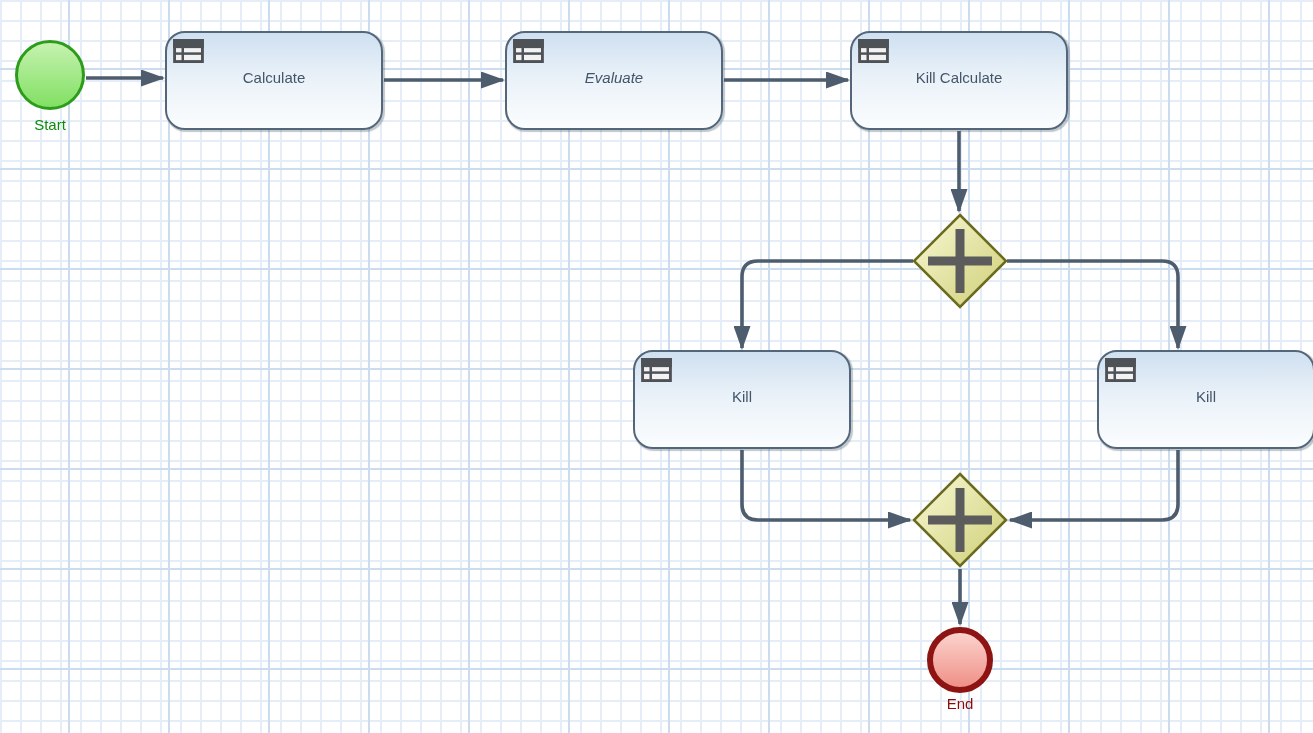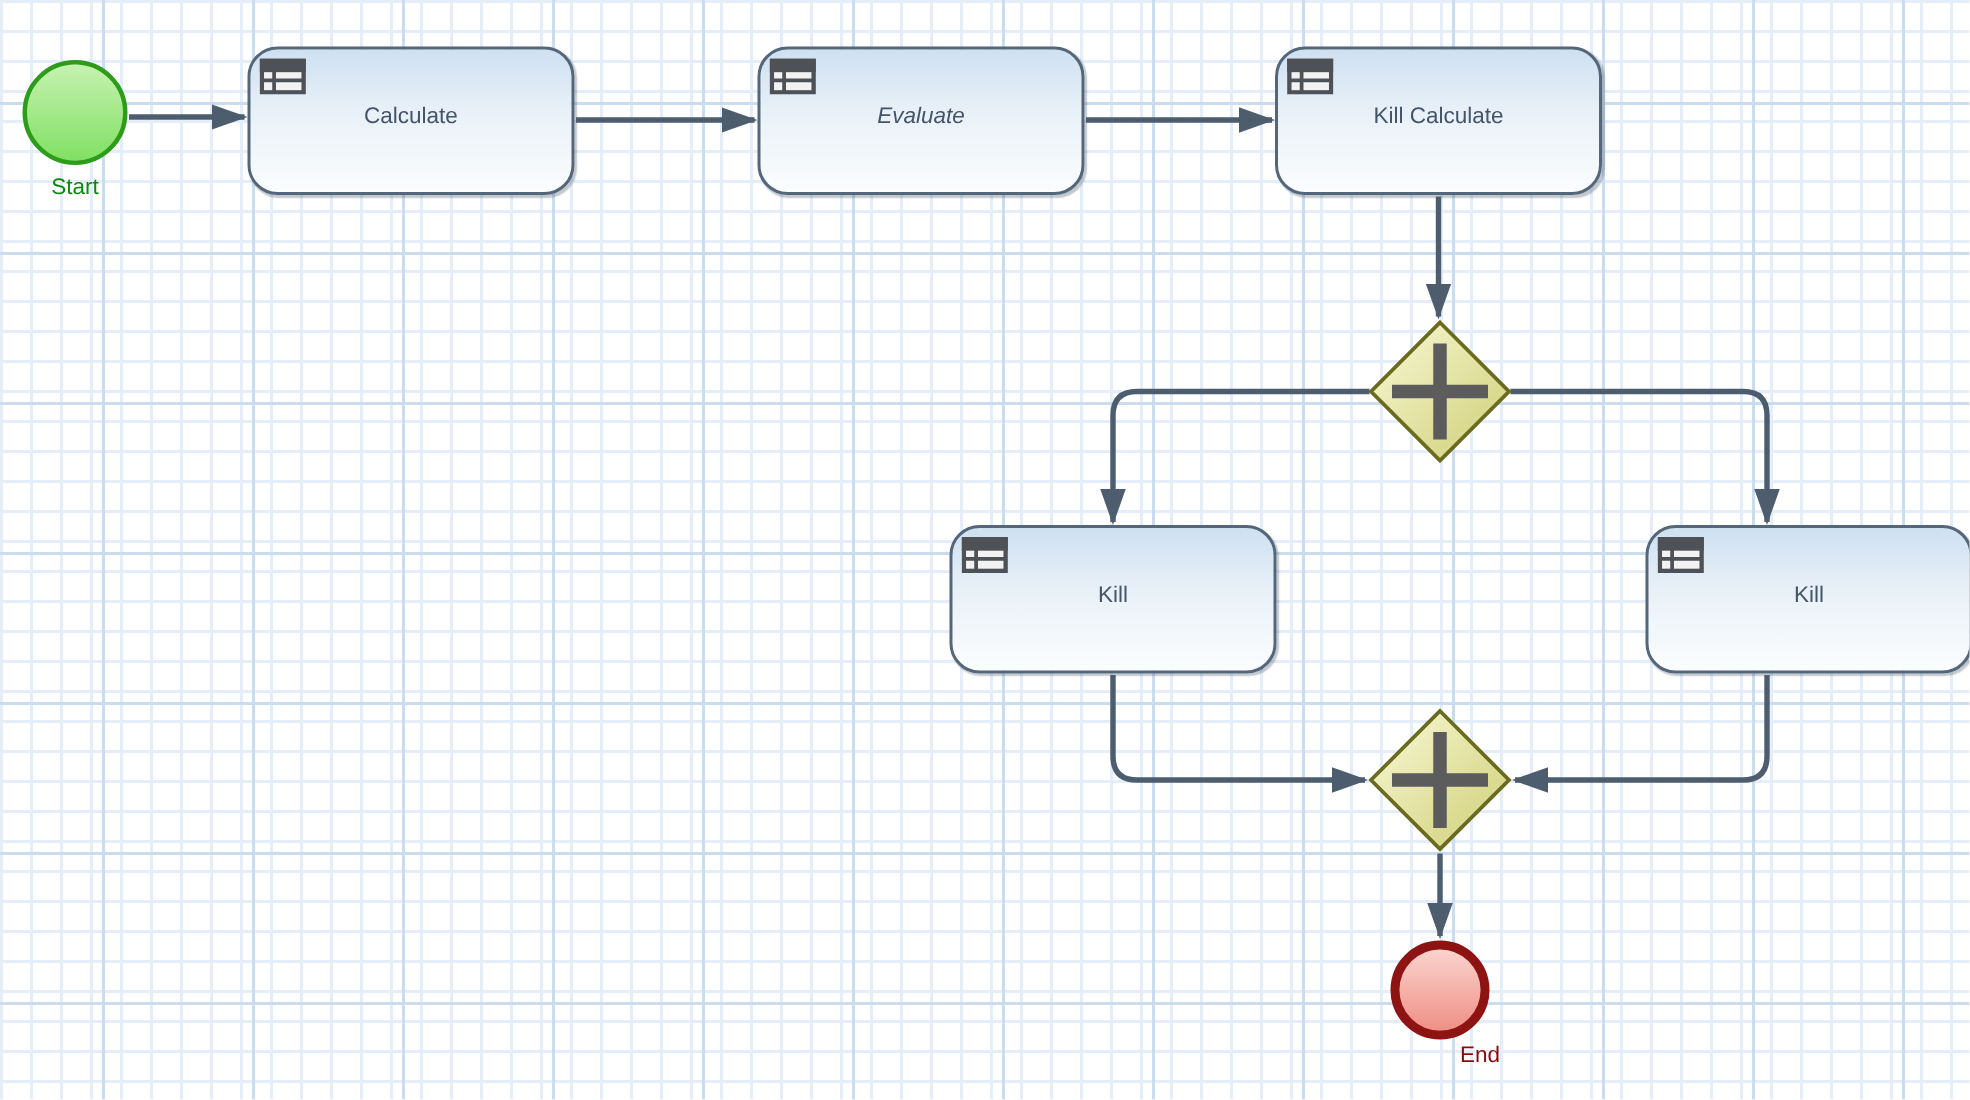--- a/index.html
+++ b/index.html
@@ -43,21 +43,21 @@
   }
   .end-circle{
     width:66px;height:66px;
     border:6px solid var(--end_border,#8e1313);
     background:linear-gradient(180deg,var(--end_fill_top,#fbd3cd),var(--end_fill_bottom,#ef9086));
   }
   .event-label{
     position:absolute;width:80px;text-align:center;font-size:15px;
   }
   .start-label{color:var(--start_text,#0c8a0c);}
-  .end-label{color:var(--end_text,#8b0b0b);text-align:right;}
+  .end-label{color:var(--end_text,#8b0b0b);}
   .gateway{width:96px;height:96px;}
 </style>
 </head>
 <body>
 
 <div class="canvas">
 
   <svg class="edge-layer">
     <defs>
       <marker id="arrow" viewBox="0 0 24 17" markerUnits="userSpaceOnUse" markerWidth="24" markerHeight="17" refX="22" refY="8.5" orient="auto">

